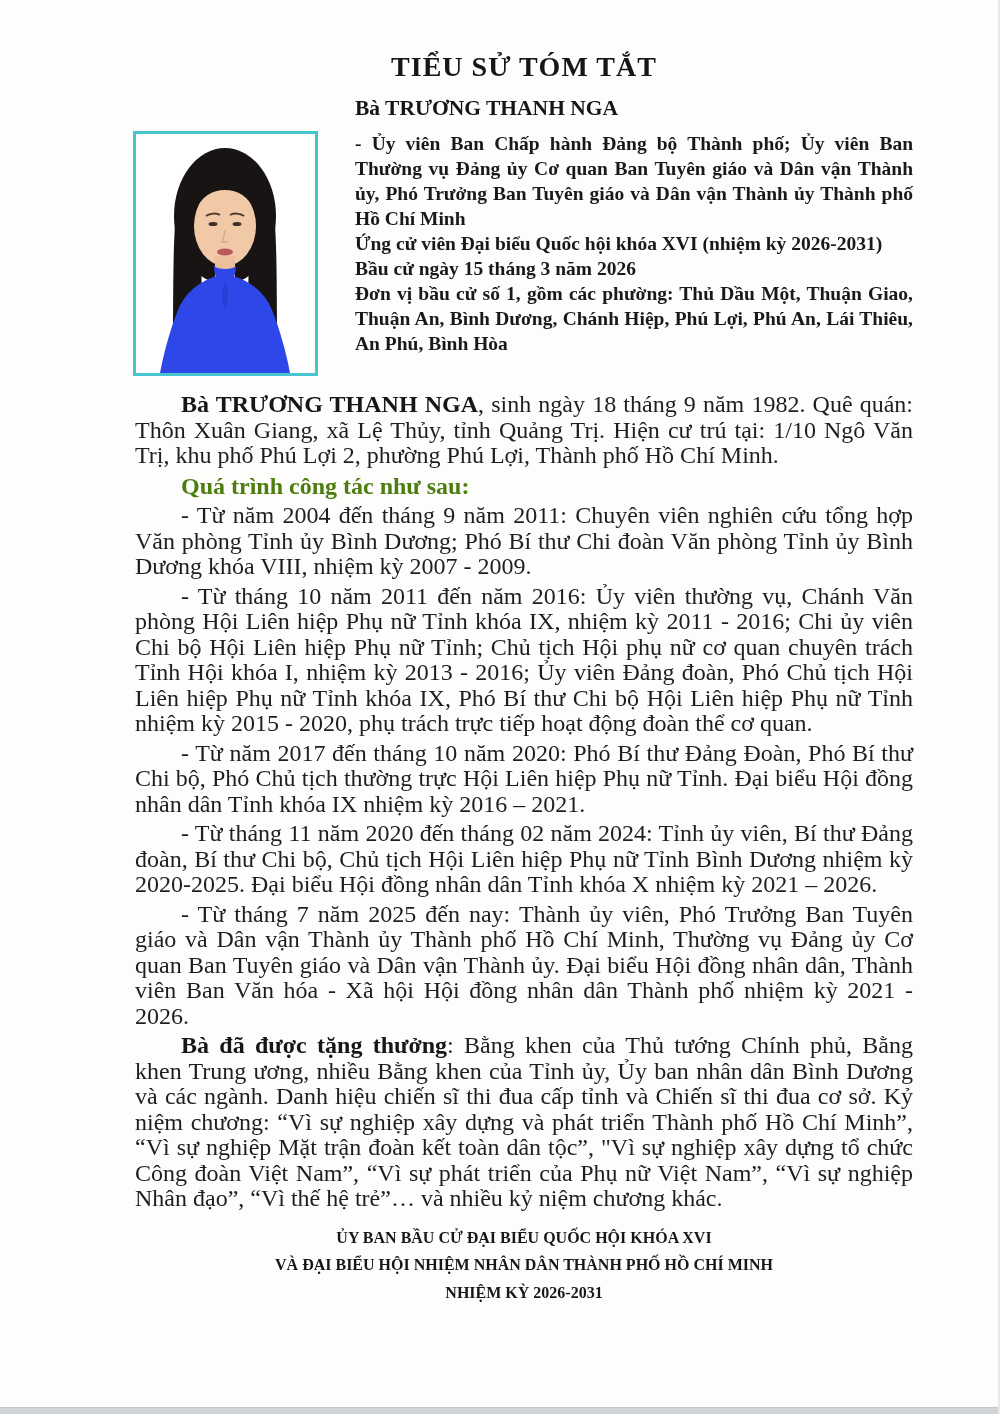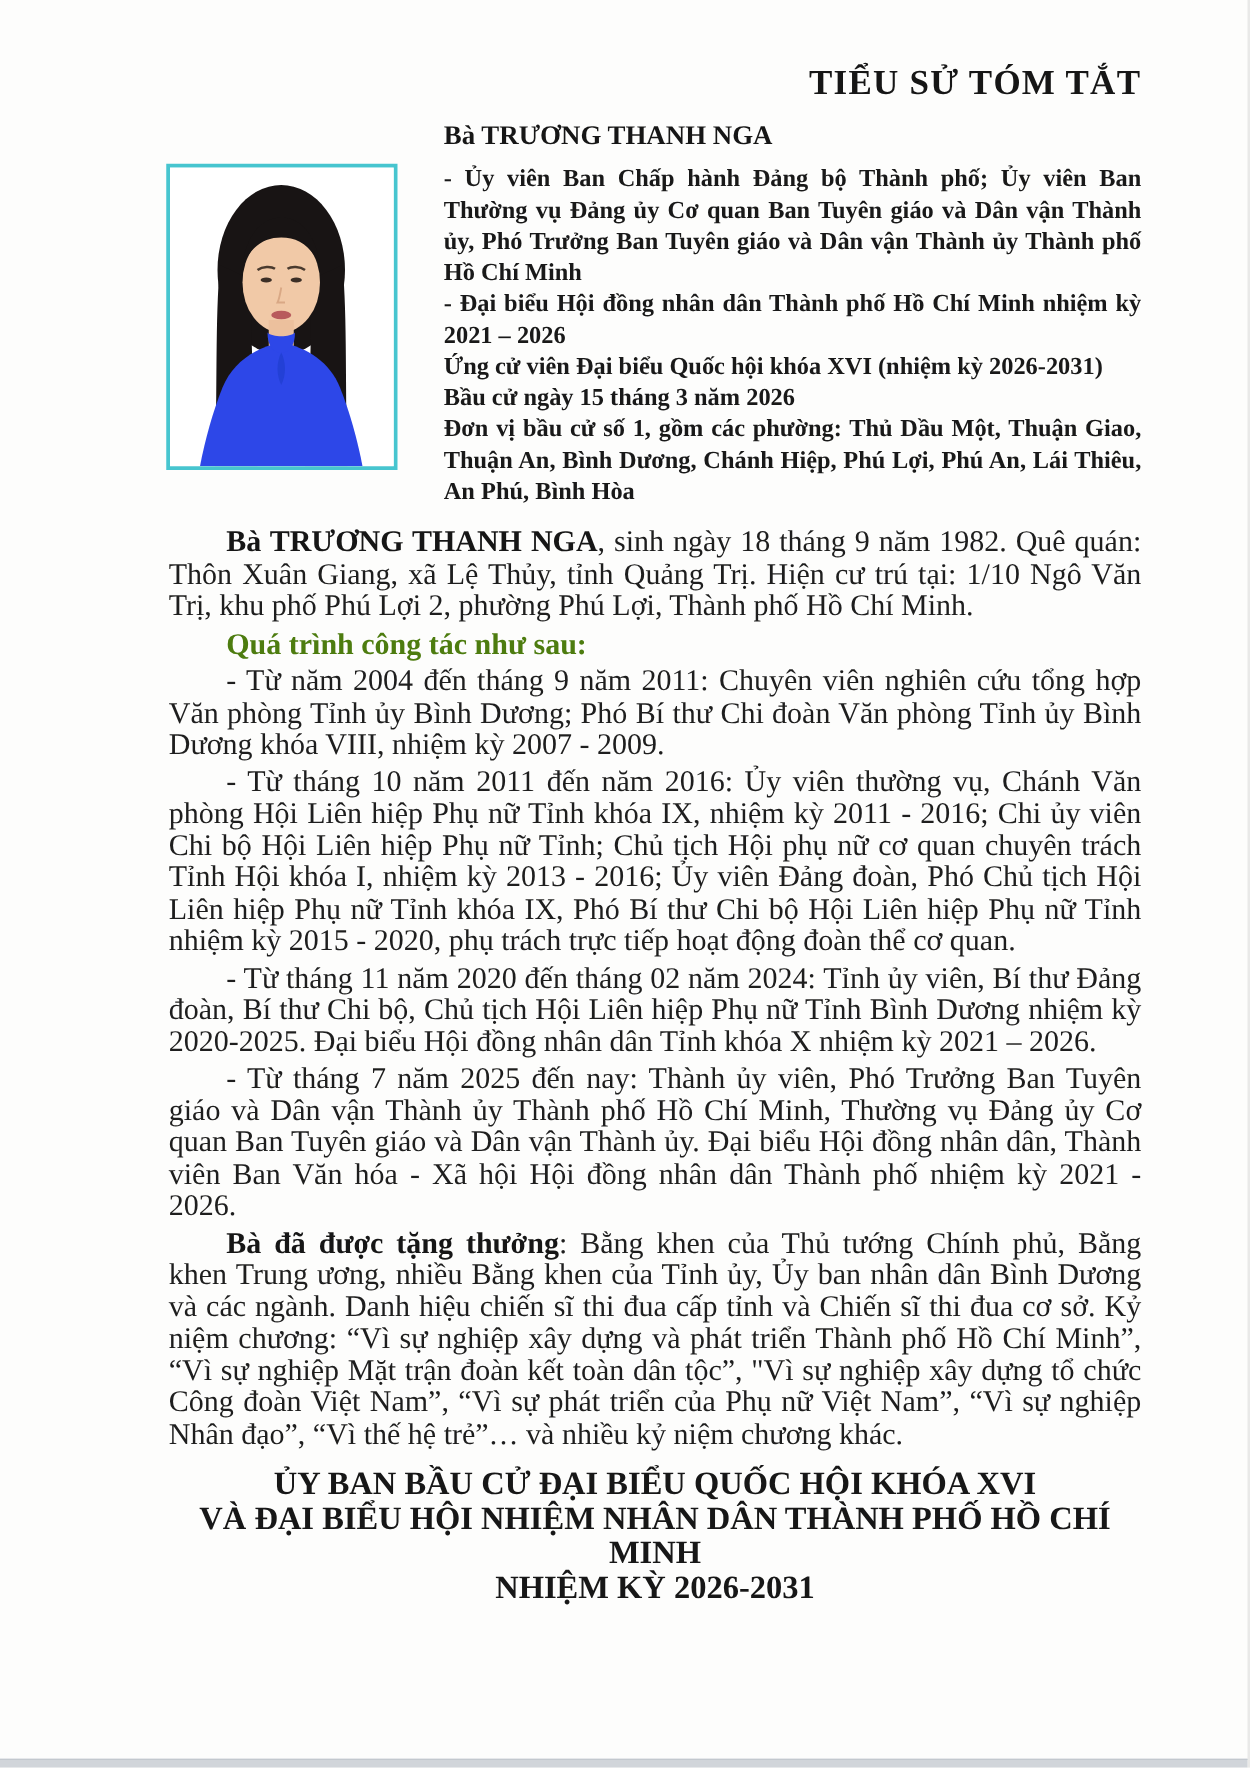--- a/index.html
+++ b/index.html
@@ -12,21 +12,21 @@
     overflow: hidden;
   }
   .page {
     position: absolute;
     inset: 0;
     background: #fdfdfc;
     border-right: 2px solid #e9e9e8;
     padding: 50px 85px 0 135px;
   }
   .title {
-    text-align: right;
+    text-align: center;
     font-weight: bold;
     font-size: 28px;
     line-height: 34px;
     letter-spacing: 1px;
     color: #161616;
   }
   .subtitle {
     margin-top: 11px;
     margin-left: 220px;
     font-weight: bold;
@@ -71,21 +71,21 @@
   .career-heading {
     font-weight: bold;
     text-indent: 46px;
     margin-top: 5px;
     color: #4d7c0f;
   }
   .footer {
     margin-top: 12px;
     text-align: center;
     font-weight: bold;
-    font-size: 26px;
+    font-size: 16px;
     line-height: 27.5px;
     color: #171717;
   }
   .bottom-bar {
     position: absolute;
     left: 0; right: 0; bottom: 0;
     height: 7px;
     background: #d1d5da;
     border-top: 1px solid #c3c8ce;
   }
@@ -122,35 +122,35 @@
 
         <rect x="79" y="122" width="20" height="28" fill="#ecc09d"></rect>
 
         <path d="M89,140 C68,144 50,156 42,176 C34,196 28,218 24,239 L154,239 C150,218 144,196 136,176 C128,156 110,144 89,140 Z" fill="#2d47e8"></path>
         <path d="M78,132 C78,142 82,148 89,148 C96,148 100,142 100,132 C96,136 82,136 78,132 Z" fill="#2d47e8"></path>
         <path d="M89,148 C85,156 85,166 89,174 C93,166 93,156 89,148 Z" fill="#2340d6"></path>
       </svg>
     </div>
     <div class="highlights">
         <div class="hl">- Ủy viên Ban Chấp hành Đảng bộ Thành phố; Ủy viên Ban Thường vụ Đảng ủy Cơ quan Ban Tuyên giáo và Dân vận Thành ủy, Phó Trưởng Ban Tuyên giáo và Dân vận Thành ủy Thành phố Hồ Chí Minh</div>
-        <div class="hl">- Đại biểu Hội đồng nhân dân Thành phố Hồ Chí Minh nhiệm kỳ 2021 – 2026</div>
         <div class="hl">Ứng cử viên Đại biểu Quốc hội khóa XVI (nhiệm kỳ 2026-2031)</div>
         <div class="hl">Bầu cử ngày 15 tháng 3 năm 2026</div>
         <div class="hl">Đơn vị bầu cử số 1, gồm các phường: Thủ Dầu Một, Thuận Giao, Thuận An, Bình Dương, Chánh Hiệp, Phú Lợi, Phú An, Lái Thiêu, An Phú, Bình Hòa</div>
       </div>
   </div>
 
   <div class="body-text">
     <p class="para"><b>Bà TRƯƠNG THANH NGA</b><span>, sinh ngày 18 tháng 9 năm 1982. Quê quán: Thôn Xuân Giang, xã Lệ Thủy, tỉnh Quảng Trị. Hiện cư trú tại: 1/10 Ngô Văn Trị, khu phố Phú Lợi 2, phường Phú Lợi, Thành phố Hồ Chí Minh.</span></p>
 
     <p class="career-heading">Quá trình công tác như sau:</p>
 
     <div>
         <p class="para">- Từ năm 2004 đến tháng 9 năm 2011: Chuyên viên nghiên cứu tổng hợp Văn phòng Tỉnh ủy Bình Dương; Phó Bí thư Chi đoàn Văn phòng Tỉnh ủy Bình Dương khóa VIII, nhiệm kỳ 2007 - 2009.</p>
         <p class="para">- Từ tháng 10 năm 2011 đến năm 2016: Ủy viên thường vụ, Chánh Văn phòng Hội Liên hiệp Phụ nữ Tỉnh khóa IX, nhiệm kỳ 2011 - 2016; Chi ủy viên Chi bộ Hội Liên hiệp Phụ nữ Tỉnh; Chủ tịch Hội phụ nữ cơ quan chuyên trách Tỉnh Hội khóa I, nhiệm kỳ 2013 - 2016; Ủy viên Đảng đoàn, Phó Chủ tịch Hội Liên hiệp Phụ nữ Tỉnh khóa IX, Phó Bí thư Chi bộ Hội Liên hiệp Phụ nữ Tỉnh nhiệm kỳ 2015 - 2020, phụ trách trực tiếp hoạt động đoàn thể cơ quan.</p>
+        <p class="para">- Từ năm 2017 đến tháng 10 năm 2020: Phó Bí thư Đảng Đoàn, Phó Bí thư Chi bộ, Phó Chủ tịch thường trực Hội Liên hiệp Phụ nữ Tỉnh. Đại biểu Hội đồng nhân dân Tỉnh khóa IX nhiệm kỳ 2016 – 2021.</p>
         <p class="para">- Từ tháng 11 năm 2020 đến tháng 02 năm 2024: Tỉnh ủy viên, Bí thư Đảng đoàn, Bí thư Chi bộ, Chủ tịch Hội Liên hiệp Phụ nữ Tỉnh Bình Dương nhiệm kỳ 2020-2025. Đại biểu Hội đồng nhân dân Tỉnh khóa X nhiệm kỳ 2021 – 2026.</p>
         <p class="para">- Từ tháng 7 năm 2025 đến nay: Thành ủy viên, Phó Trưởng Ban Tuyên giáo và Dân vận Thành ủy Thành phố Hồ Chí Minh, Thường vụ Đảng ủy Cơ quan Ban Tuyên giáo và Dân vận Thành ủy. Đại biểu Hội đồng nhân dân, Thành viên Ban Văn hóa - Xã hội Hội đồng nhân dân Thành phố nhiệm kỳ 2021 - 2026.</p>
       </div>
 
     <p class="para"><b>Bà đã được tặng thưởng</b><span>: Bằng khen của Thủ tướng Chính phủ, Bằng khen Trung ương, nhiều Bằng khen của Tỉnh ủy, Ủy ban nhân dân Bình Dương và các ngành. Danh hiệu chiến sĩ thi đua cấp tỉnh và Chiến sĩ thi đua cơ sở. Kỷ niệm chương: “Vì sự nghiệp xây dựng và phát triển Thành phố Hồ Chí Minh”, “Vì sự nghiệp Mặt trận đoàn kết toàn dân tộc”, "Vì sự nghiệp xây dựng tổ chức Công đoàn Việt Nam”, “Vì sự phát triển của Phụ nữ Việt Nam”, “Vì sự nghiệp Nhân đạo”, “Vì thế hệ trẻ”… và nhiều kỷ niệm chương khác.</span></p>
   </div>
 
   <div class="footer">
       <div class="footer-line">ỦY BAN BẦU CỬ ĐẠI BIỂU QUỐC HỘI KHÓA XVI</div>
       <div class="footer-line">VÀ ĐẠI BIỂU HỘI NHIỆM NHÂN DÂN THÀNH PHỐ HỒ CHÍ MINH</div>

